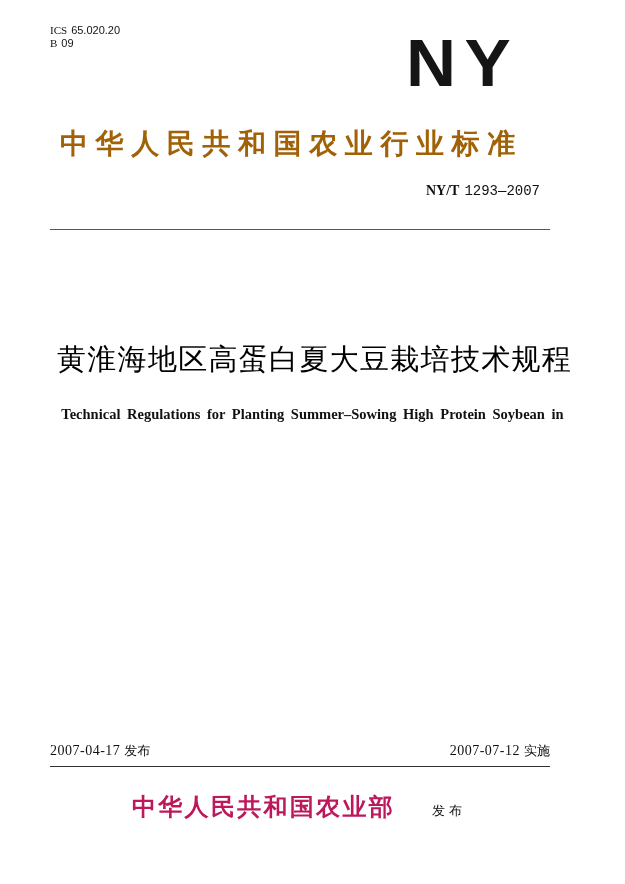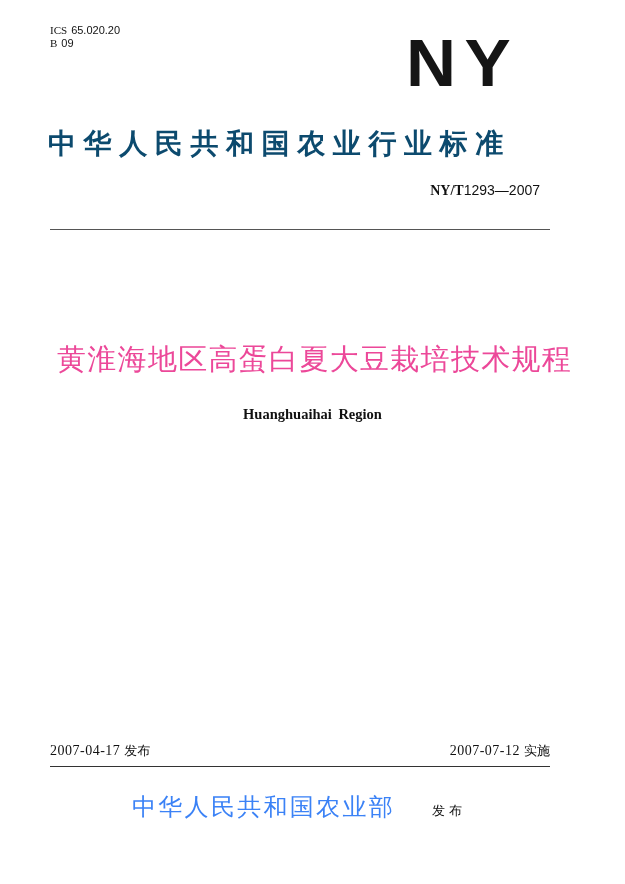--- a/index.html
+++ b/index.html
@@ -11,43 +11,43 @@
   .abs { position: absolute; white-space: nowrap; }
   .ics { left: 50px; top: 24px; font-size: 11px; line-height: 13px; }
   .ics .lbl { font-family: "Liberation Serif", serif; font-weight: normal; }
   .ics .val { font-family: "Liberation Sans", sans-serif; margin-left: 4px; margin-top: 24px; }
   .ny-logo {
     left: 406px; top: 30px; font-family: "Liberation Sans", sans-serif; font-weight: bold;
     font-size: 66px; line-height: 66px; letter-spacing: 8px; color: #151515;
     transform: scaleX(1.05); transform-origin: left top;
   }
   .std-header {
-    left: 48px; top: 127px; font-size: 28px; line-height: 34px; letter-spacing: 7.6px;
-    font-family: "DejaVu Sans", sans-serif; font-weight: bold; color: #0c4a6e;
+    left: 60px; top: 127px; font-size: 28px; line-height: 34px; letter-spacing: 7.6px;
+    font-family: "DejaVu Sans", sans-serif; font-weight: bold; color: #a16207;
   }
   .std-number { right: 85px; top: 182px; font-size: 14px; line-height: 16px; }
   .std-number .pre { font-family: "Liberation Serif", serif; font-weight: bold; text-align: center; }
-  .std-number .num { font-family: Liberation Sans, sans-serif; }
+  .std-number .num { font-family: Liberation Mono, monospace; margin-left: 5px; }
   .rule { position: absolute; left: 50px; width: 500px; height: 0; border-top: 1.5px solid #555; }
   .rule.top { top: 229px; }
   .rule.bottom { top: 766px; border-top-color: #333; }
   .cn-title {
     left: 57px; top: 341px; font-size: 29px; line-height: 36px; letter-spacing: 1.3px;
-    font-family: "DejaVu Sans", sans-serif; color: #ec4899;
+    font-family: "DejaVu Sans", sans-serif; color: #000000;
   }
   .en-title {
     left: 30px; width: 565px; top: 404px; text-align: center;
     font-family: "Liberation Serif", serif; font-weight: bold; font-size: 14.5px; line-height: 21px;
     white-space: normal; word-spacing: 3px;
   }
   .date-left { left: 50px; top: 741px; font-size: 14px; line-height: 18px; }
   .date-right { right: 75px; top: 741px; font-size: 14px; line-height: 18px; }
   .date { font-family: Liberation Serif, serif; letter-spacing: 0.5px; }
   .date-suffix { font-family: "DejaVu Sans", sans-serif; font-size: 13px; margin-left: 4px; }
-  .issuer { left: 132px; top: 792px; font-size: 24px; line-height: 30px; letter-spacing: 2.3px; font-weight: normal; color: #3b82f6; }
+  .issuer { left: 132px; top: 792px; font-size: 24px; line-height: 30px; letter-spacing: 2.3px; font-weight: bold; color: #be185d; }
   .issuer-suffix { left: 432px; top: 803px; font-size: 13px; line-height: 16px; letter-spacing: 4px; }
 </style>
 </head>
 <body>
 
 <div class="abs ics">
   <div>
     <span class="lbl">ICS</span><span class="val">65.020.20</span>
   </div>
   <div>
@@ -61,21 +61,21 @@
 
 <div class="abs std-number">
   <span class="pre">NY/T</span><span class="num">1293—2007</span>
 </div>
 
 <div class="rule top"></div>
 
 <div class="abs cn-title">黄淮海地区高蛋白夏大豆栽培技术规程</div>
 
 <div class="abs en-title">
-  <div>Huanghuaihai Region</div>
+  <div>Technical Regulations for Planting Summer–Sowing High Protein Soybean in</div>
 </div>
 
 <div class="abs date-left">
   <span class="date">2007-04-17</span><span class="date-suffix">发布</span>
 </div>
 
 <div class="abs date-right">
   <span class="date">2007-07-12</span><span class="date-suffix">实施</span>
 </div>
 

